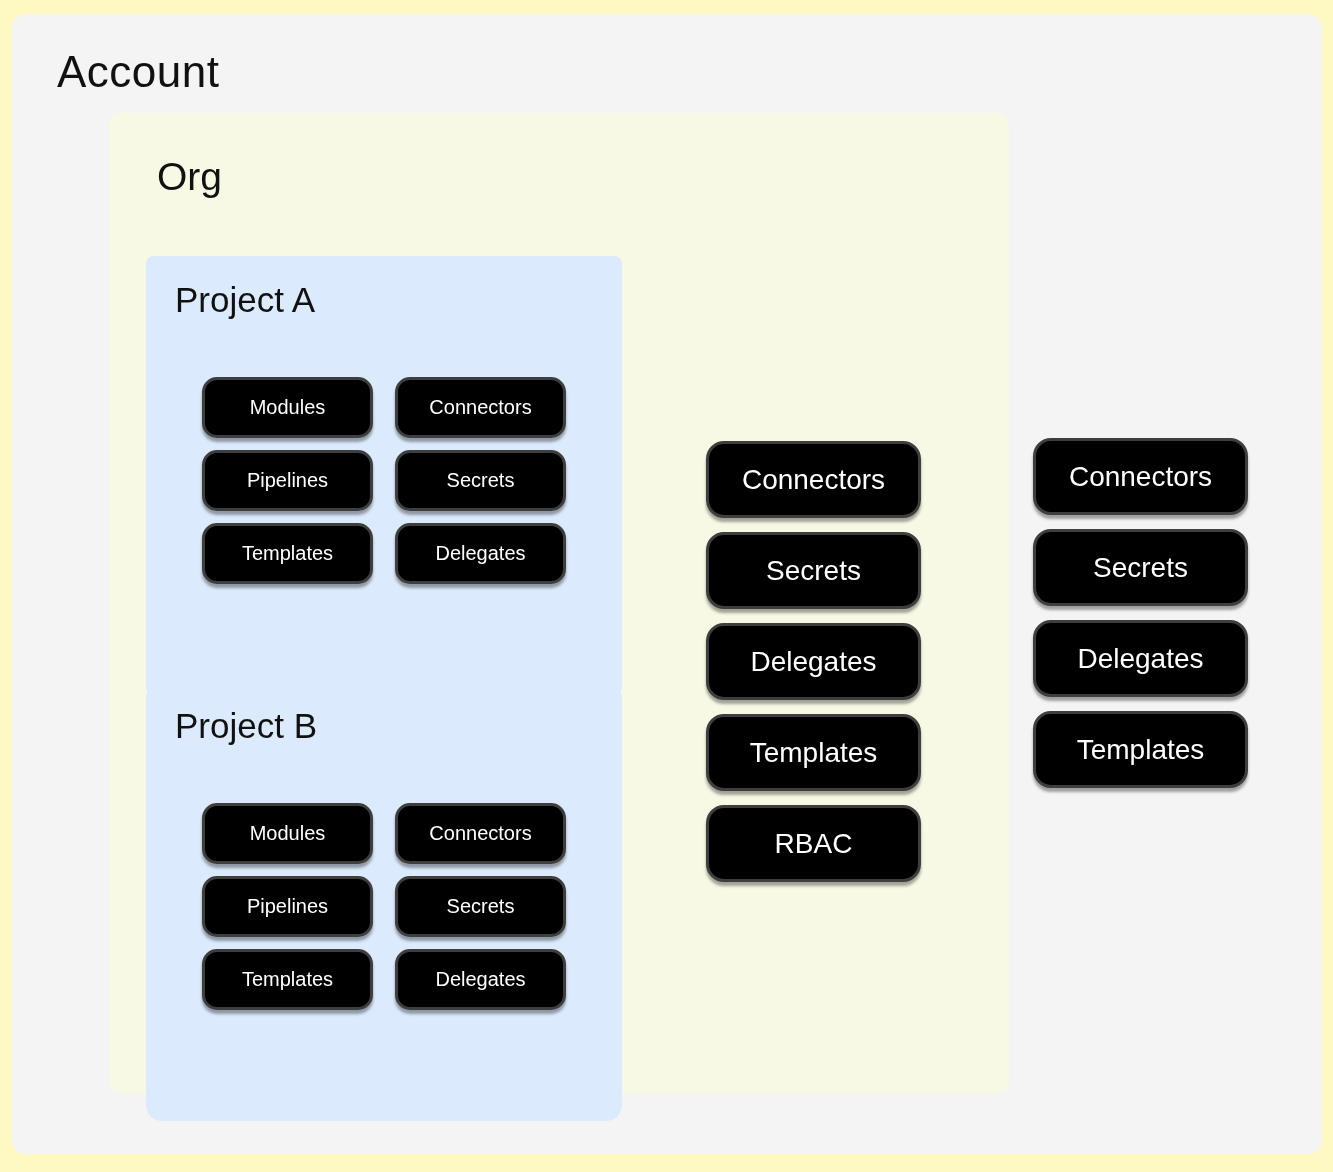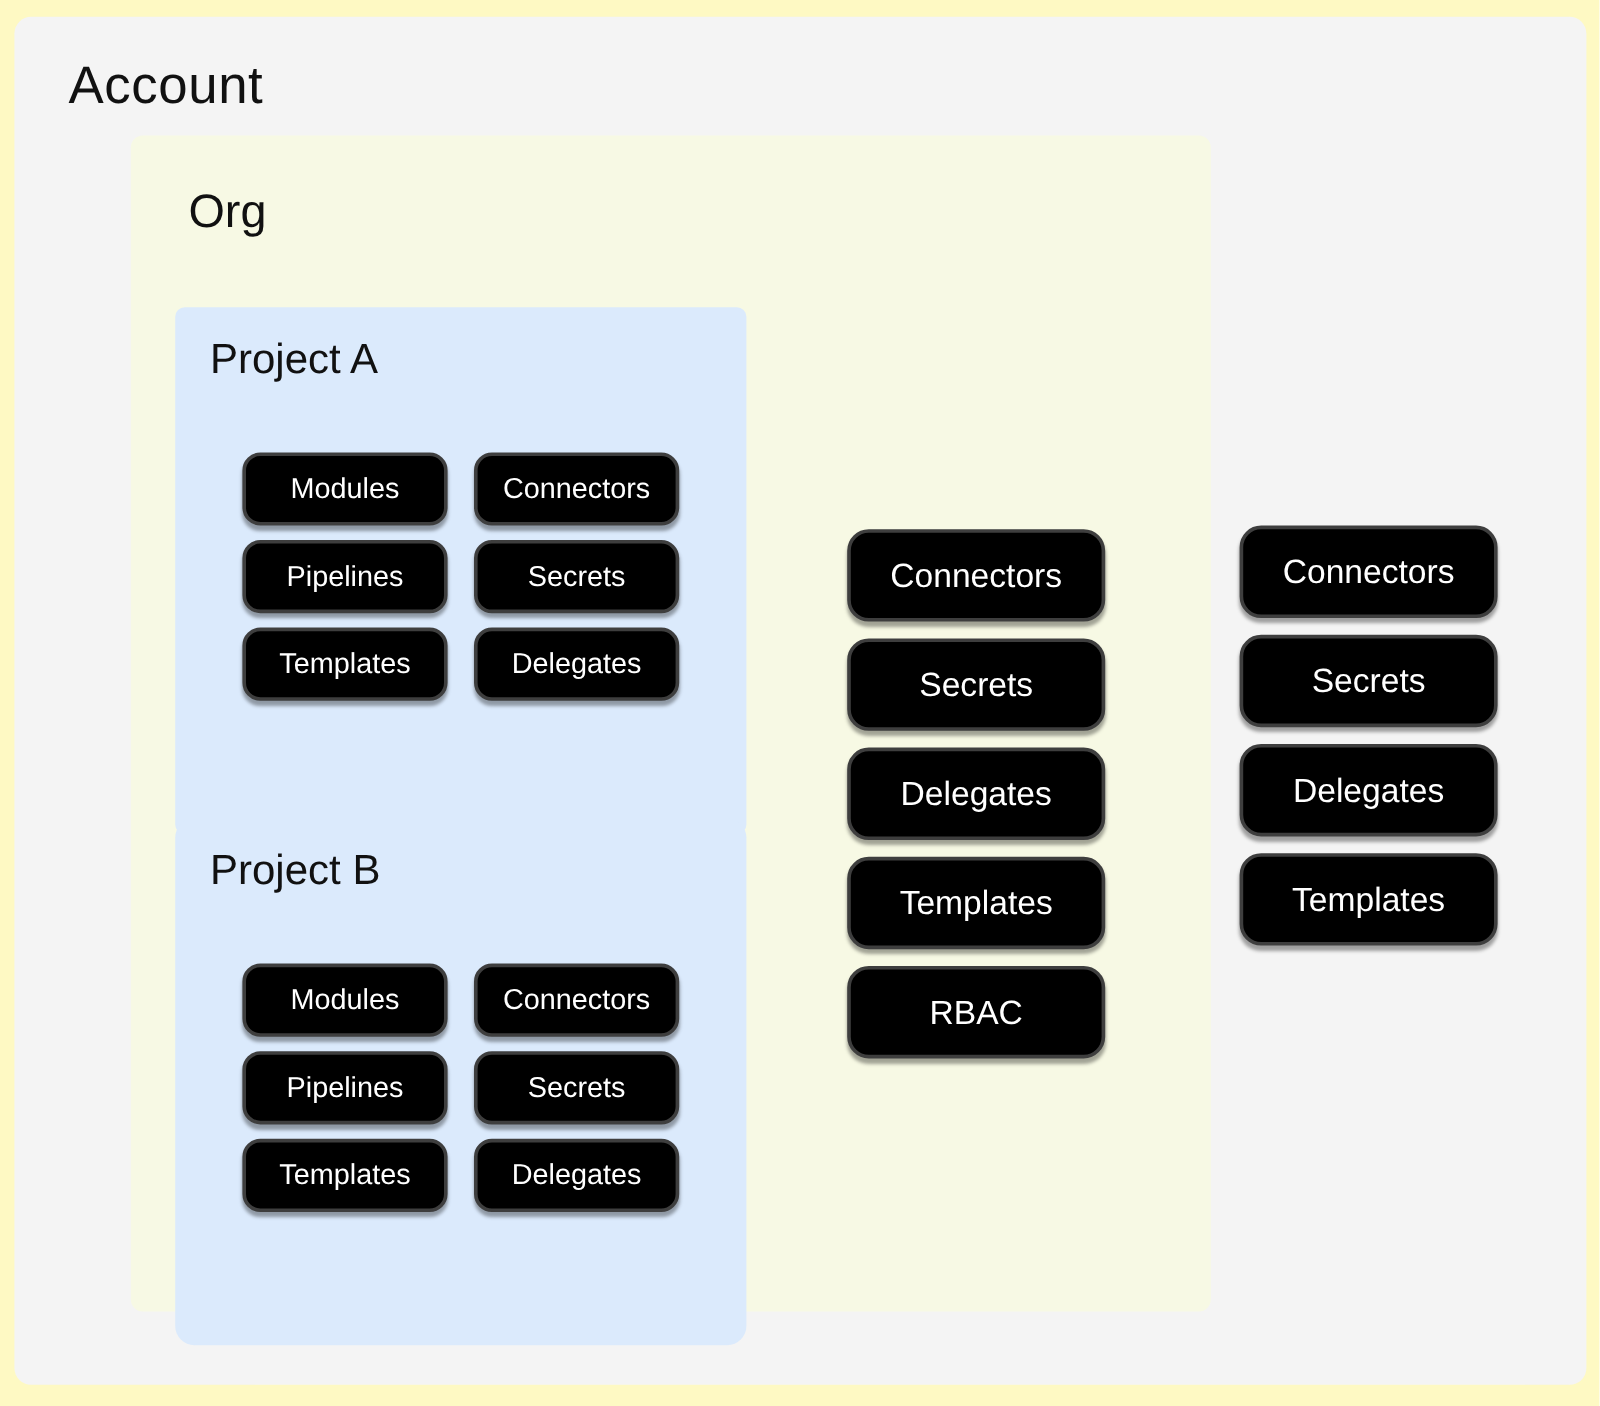--- a/index.html
+++ b/index.html
@@ -76,21 +76,21 @@
     position: absolute;
     left: 56px; top: 121px;
     display: grid;
     grid-template-columns: 171px 171px;
     grid-auto-rows: 61px;
     column-gap: 22px;
     row-gap: 12px;
   }
   .project-pill-grid .pill {
     border-radius: 15px;
-    font-size: 24px;
+    font-size: 20px;
   }
   .pill-column {
     position: absolute;
     display: flex;
     flex-direction: column;
     gap: 14px;
   }
   .pill-column .pill {
     width: 215px;
     height: 77px;

